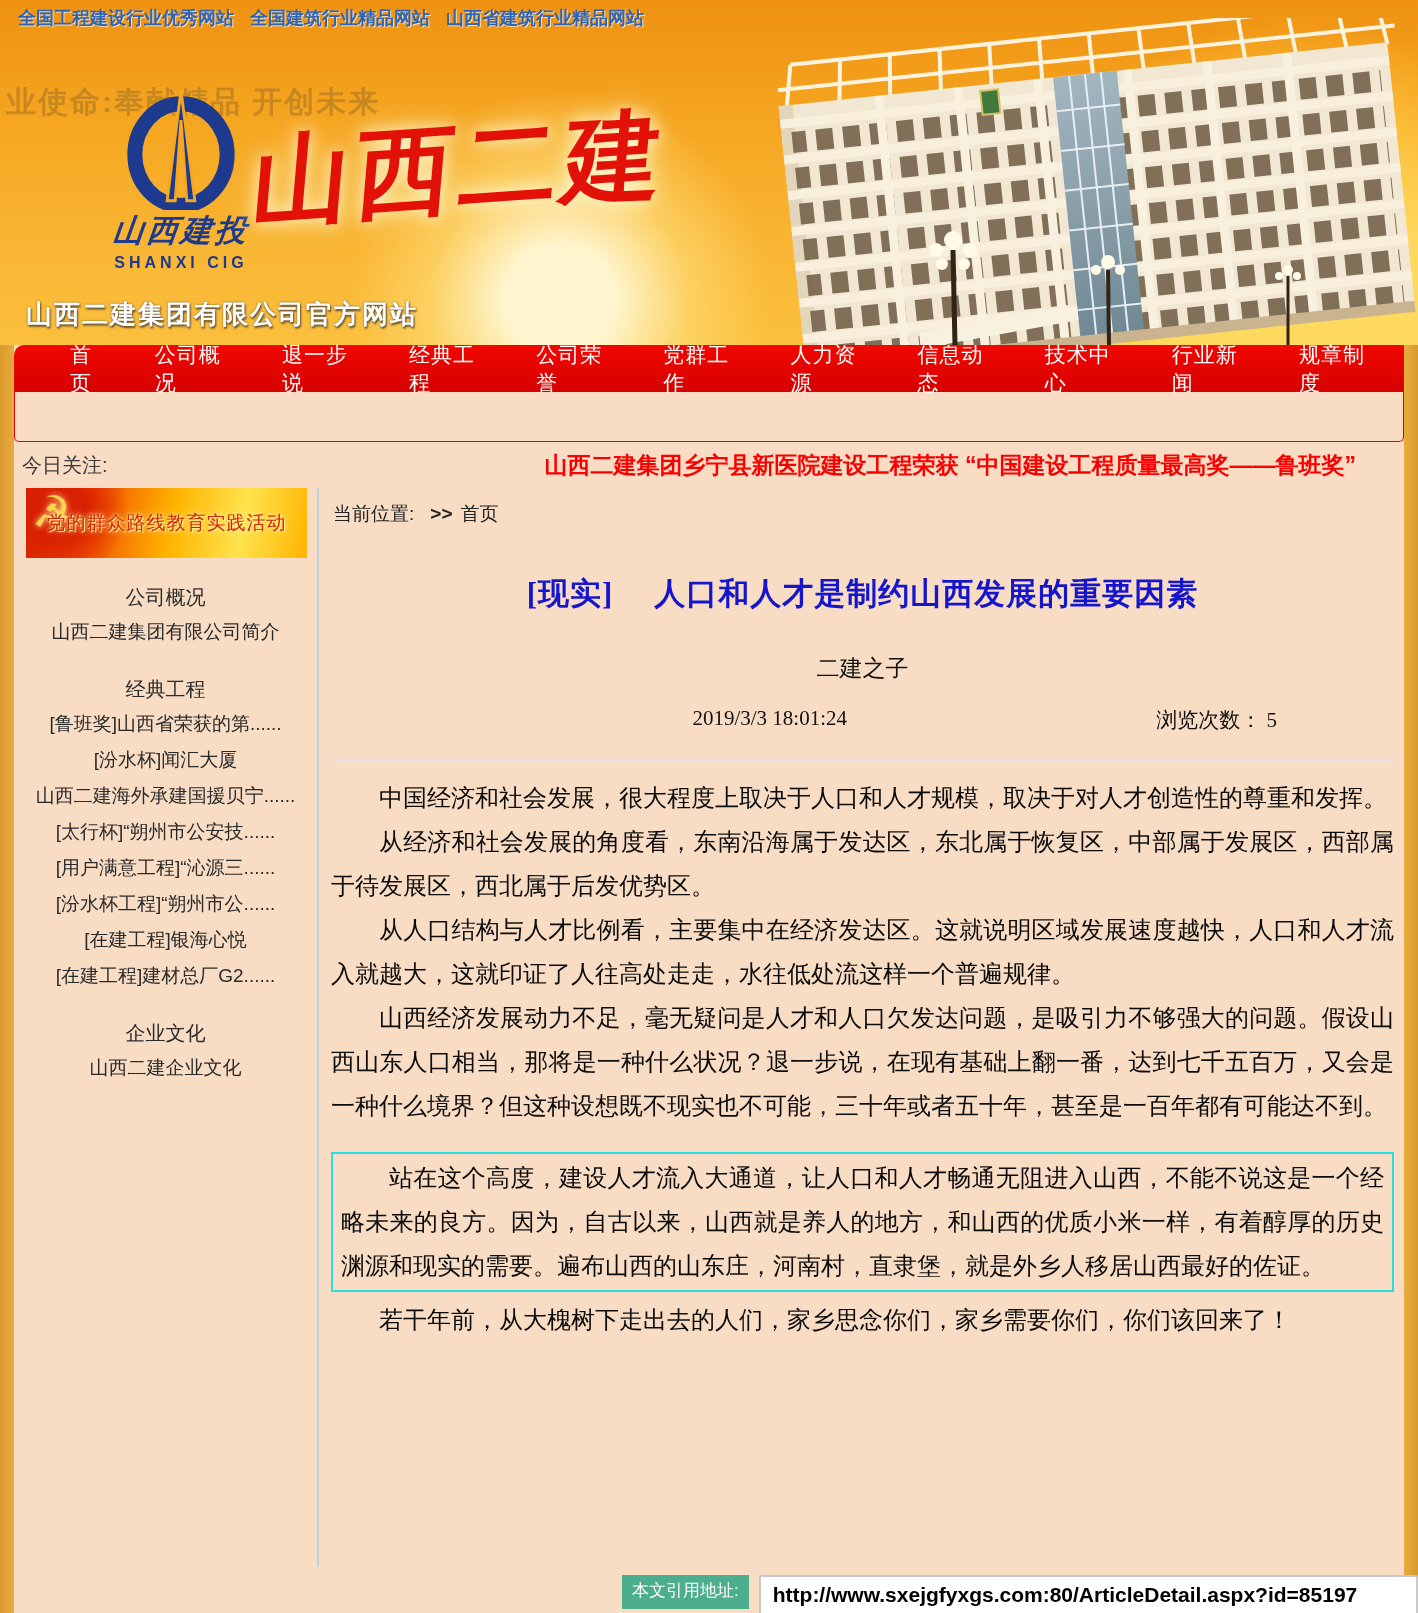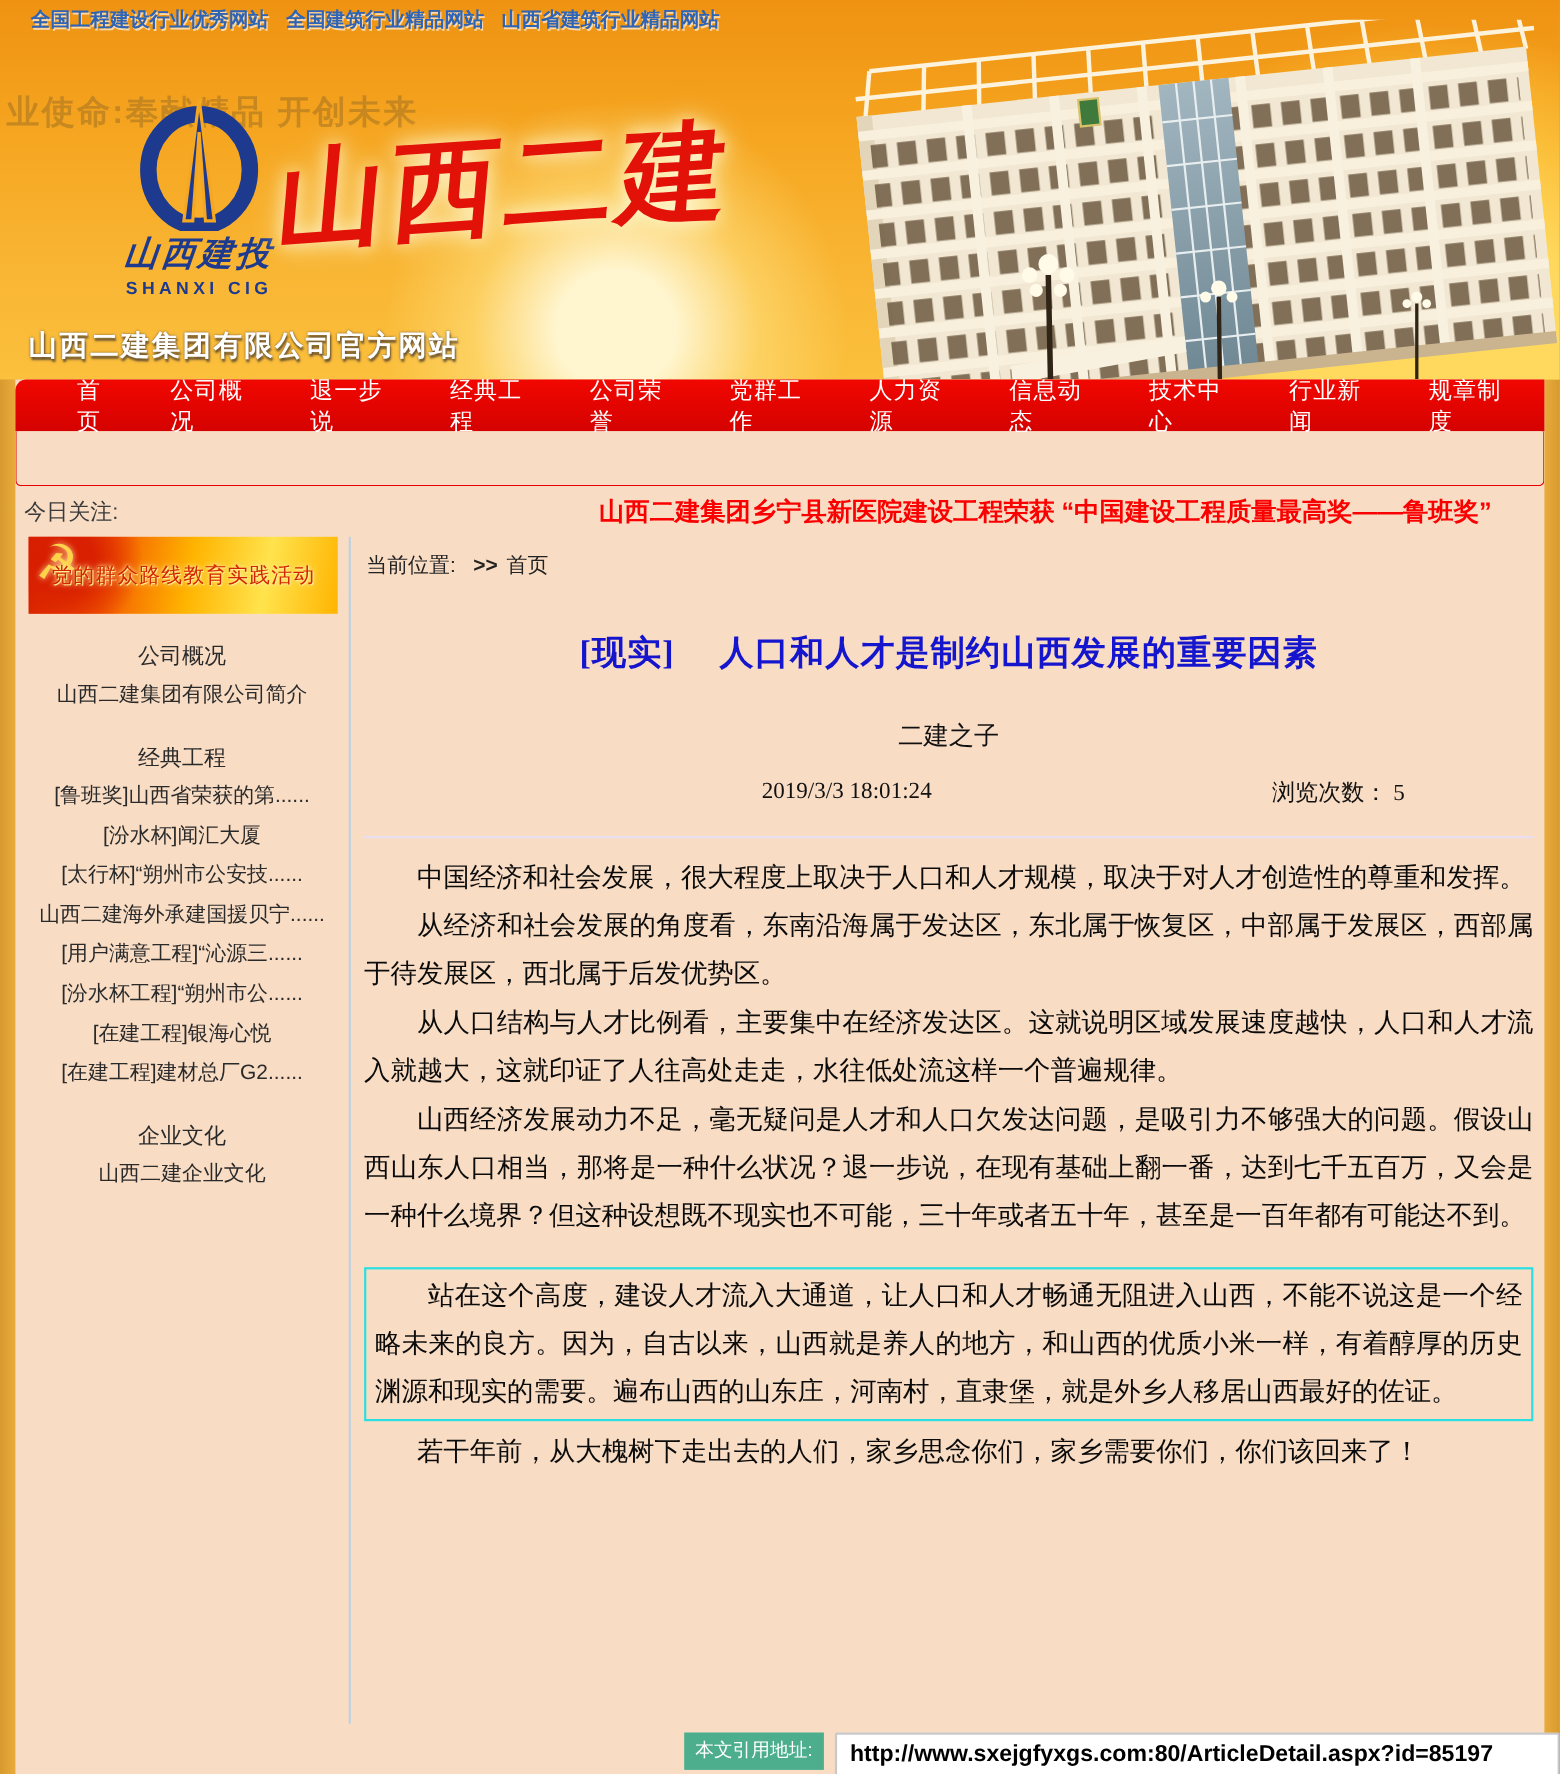--- a/index.html
+++ b/index.html
@@ -8,21 +8,21 @@
   .page { position:relative; width:1418px; height:1613px; overflow:hidden;
           background:linear-gradient(90deg,#d89a2e 0,#e8ab3c 14px,#e8ab3c calc(100% - 14px),#d89a2e 100%); }
 
   
   .site-header { position:relative; height:345px; overflow:hidden;
     background:
       radial-gradient(circle at 560px 300px, rgba(255,248,214,.95) 0 55px, rgba(255,226,130,.55) 130px, rgba(255,210,90,0) 210px),
       radial-gradient(circle at 1300px 330px, #ffd95e 0 140px, rgba(255,205,70,.55) 230px, rgba(255,205,70,0) 310px),
       linear-gradient(180deg,#ef9212 0%,#f6a722 38%,#f9b735 75%,#fbc03d 100%);
   }
-  .toplinks { position:absolute; top:6px; left:28px; display:flex; gap:16px;justify-content:flex-end; }
+  .toplinks { position:absolute; top:6px; left:18px; display:flex; gap:16px;justify-content:flex-end; }
   .toplink { color:#2e64b5; font-size:18px; font-weight:bold; text-decoration:none; white-space:nowrap;
              text-shadow:1px 1px 0 rgba(255,255,255,.65); }
   .slogan { position:absolute; top:42px; left:6px; font-size:30px; font-weight:bold; letter-spacing:2px;
             color:rgba(125,92,34,.38);margin-top:40px; }
   .logo-block { position:absolute; left:86px; top:90px; width:190px; text-align:center; color:#1d3a8e; }
   .logo-emblem { display:block; margin:0 auto; }
   .logo-cn { font-size:31px; font-weight:bold; font-style:italic; transform:skewX(-6deg); letter-spacing:3px; }
   .logo-en { font-size:16px; font-weight:bold; letter-spacing:4px; margin-top:2px; }
   .brand-calligraphy { position:absolute; left:252px; top:104px; font-size:98px; font-weight:900; color:#e31208;
     font-family:"DejaVu Serif","Liberation Serif",serif; letter-spacing:6px; white-space:nowrap;
@@ -271,24 +271,24 @@
           <h3 class="side-title">经典工程</h3>
           <ul class="side-list">
 
           <li>
                 <a href="#">[鲁班奖]山西省荣获的第......</a>
               </li>
               <li>
                 <a href="#">[汾水杯]闻汇大厦</a>
               </li>
               <li>
+                <a href="#">山西二建海外承建国援贝宁......</a>
+              </li>
+              <li>
                 <a href="#">[太行杯]“朔州市公安技......</a>
-              </li>
-              <li>
-                <a href="#">山西二建海外承建国援贝宁......</a>
               </li>
               <li>
                 <a href="#">[用户满意工程]“沁源三......</a>
               </li>
               <li>
                 <a href="#">[汾水杯工程]“朔州市公......</a>
               </li>
               <li>
                 <a href="#">[在建工程]银海心悦</a>
               </li>

